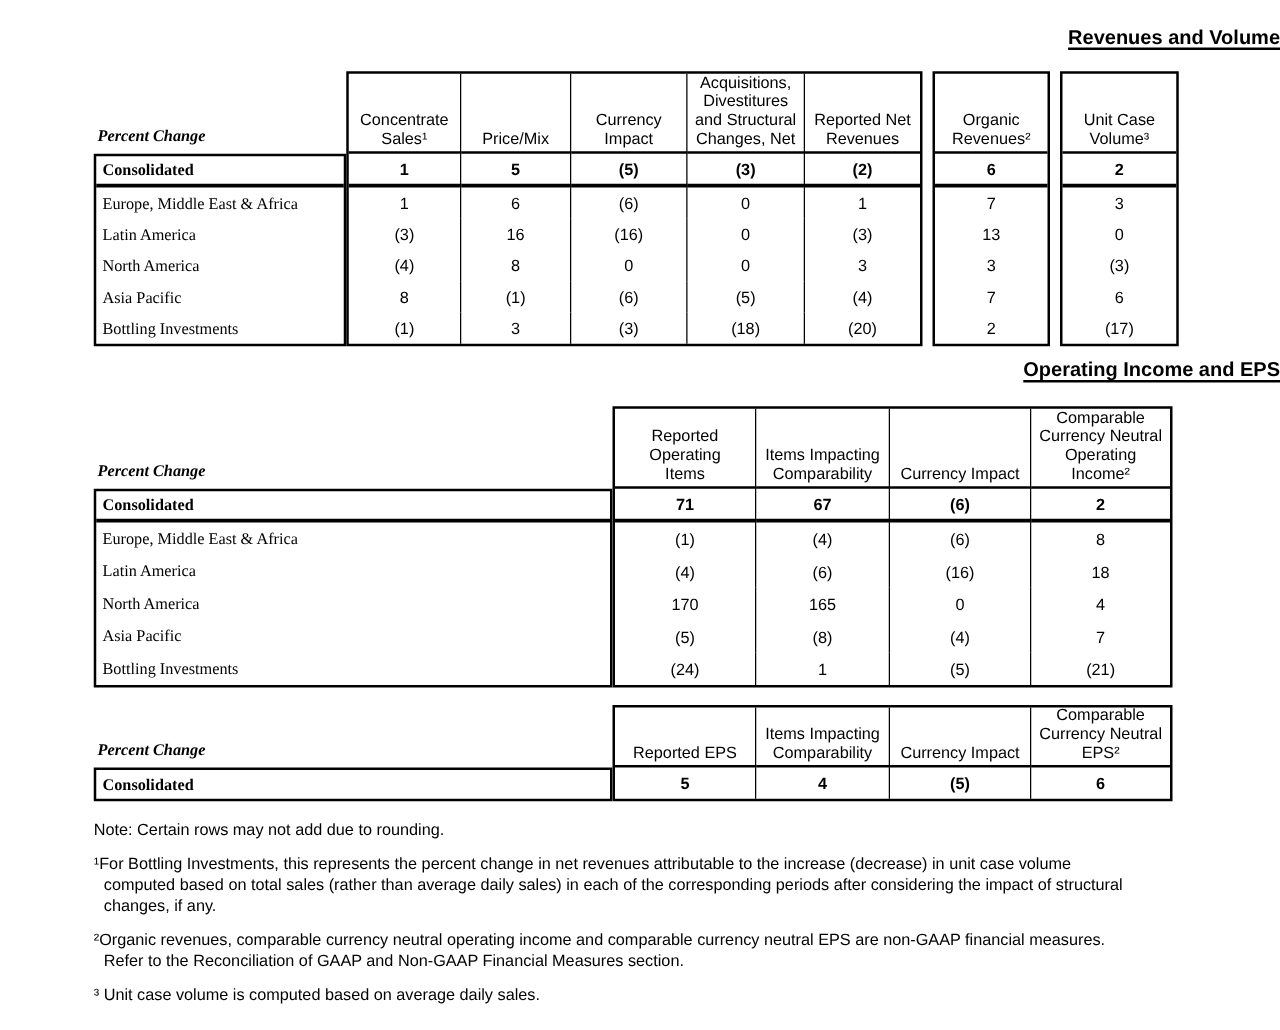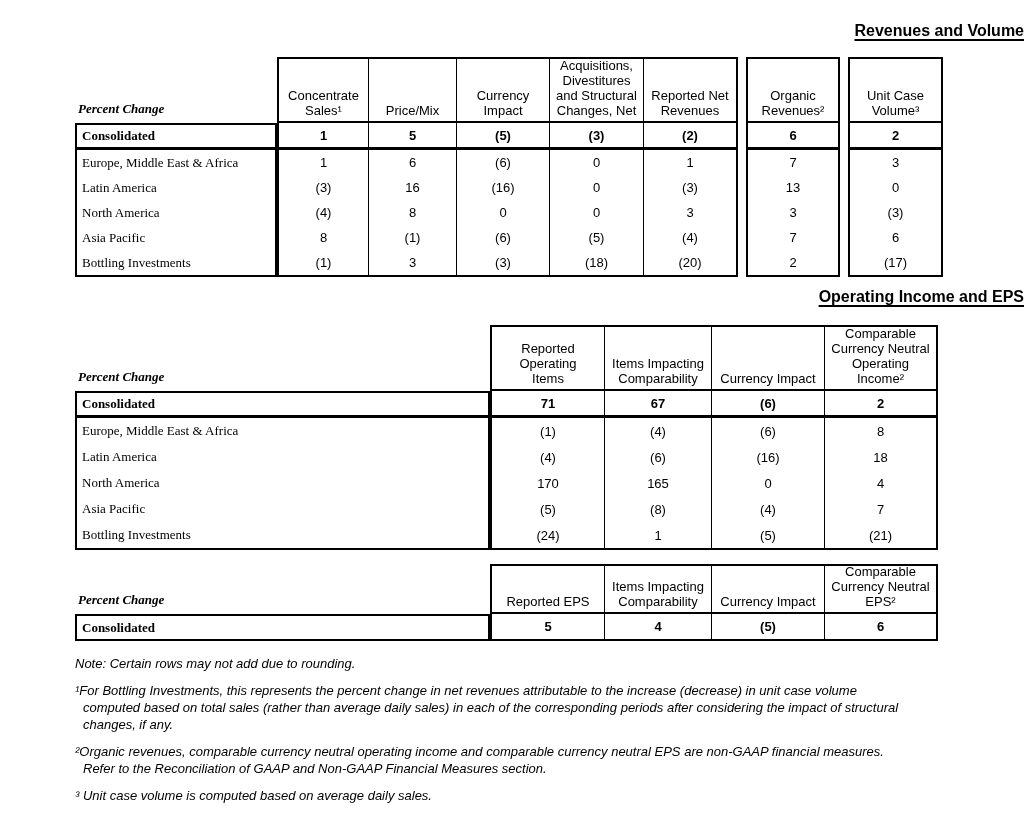--- a/index.html
+++ b/index.html
@@ -55,21 +55,21 @@
   .hc.lastcol{border-right:none;}
   .nc{
     display:flex;align-items:center;justify-content:center;
     font-size:13px;box-sizing:border-box;border-right:1.5px solid #000;
   }
   .nc.lastcol{border-right:none;}
   .nc.consc{font-weight:700;border-bottom:3px solid #000;}
   .nbox.t3box .nc.consc{border-bottom:none;}
 
   
-  .notes{margin:14px 0 0 75px;width:902px;font-size:13px;line-height:17px;font-style:italic;}
+  .notes{margin:14px 0 0 75px;width:902px;font-size:13px;line-height:17px;}
   .note-line{margin:0 0 10px 0;}
   .fn{padding-left:8px;text-indent:-8px;white-space:pre-line;margin:0 0 10px 0;}
 </style>
 </head>
 <body>
 
 <div class="content">
 
   <h1 class="title first">Revenues and Volume</h1>
 

